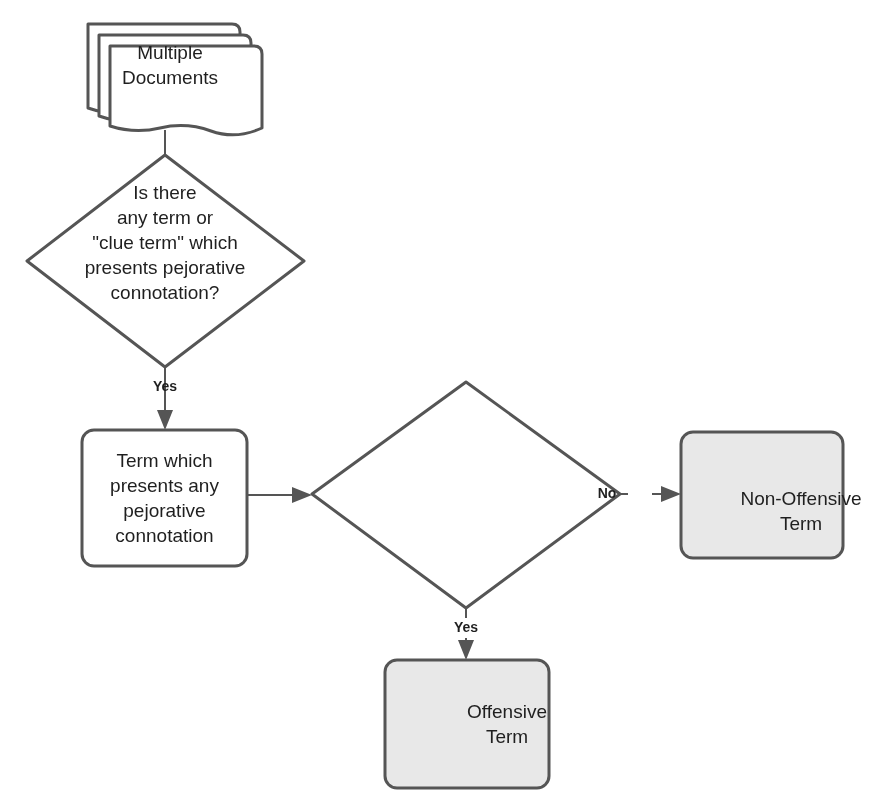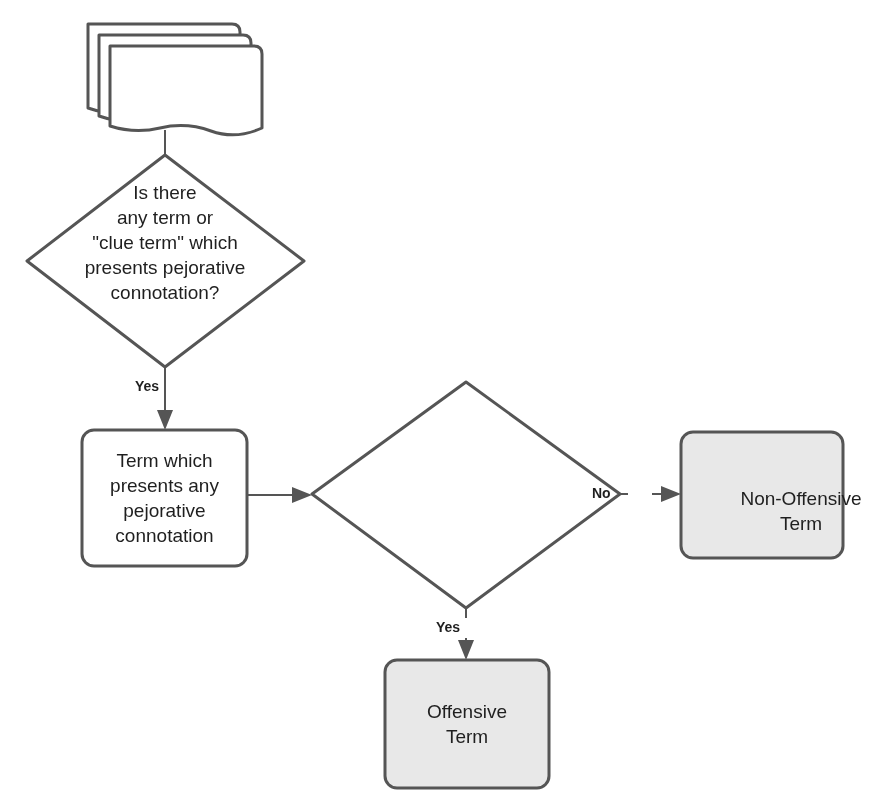--- a/index.html
+++ b/index.html
@@ -64,30 +64,31 @@
     white-space: pre-line;
     pointer-events: none;
   }
   .edge-label {
     position: absolute;
     color: #1f1f1f;
     font-family: "Liberation Sans", sans-serif;
     font-size: 14px;
     font-weight: bold;
     line-height: 16px;
+    text-align: center;
     white-space: nowrap;
   }
 
   
   #label-multiple-documents { left: 95px; top: 34px;  width: 150px; height: 62px; }
   #label-decision-pejorative { left: 40px;  top: 172px; width: 250px; height: 140px; text-align: center; }
   #label-term-pejorative     { left: 84px;  top: 434px; width: 161px; height: 128px; }
   #label-decision-intention  { left: 322px; top: 378px; width: 288px; height: 164px; }
   #label-non-offensive-term  { left: 722px; top: 434px; width: 158px; height: 154px; text-align: center; }
-  #label-offensive-term      { left: 387px; top: 662px; width: 160px; height: 124px; }
+  #label-offensive-term      { left: 387px; top: 662px; width: 160px; height: 124px; padding-left: 40px; }
 
   
   #edge-label-yes-1 { left: 135px; top: 378px; width: 60px; }
   #edge-label-no    { left: 592px; top: 485px; width: 30px; }
   #edge-label-yes-2 { left: 436px; top: 619px; width: 60px; }
 </style>
 </head>
 <body>
 
 <div id="canvas">
@@ -147,20 +148,22 @@
       <path class="edge-line" d="M 466 638 L 466 648"></path>
       <path class="edge-arrow" d="M 466 660 L 458 640 L 474 640 Z"></path>
     </g>
 
     <g>
       <rect class="node-shape filled" x="385" y="660" width="164" height="128" rx="12" ry="12"></rect>
     </g>
 
   </svg>
 
+  <div class="node-label" id="label-multiple-documents">Multiple
+Documents</div>
 
   <div class="node-label" id="label-decision-pejorative">Is there
 any term or
 "clue term" which
 presents pejorative
 connotation?</div>
 
   <div class="node-label" id="label-term-pejorative">Term which
 presents any
 pejorative

